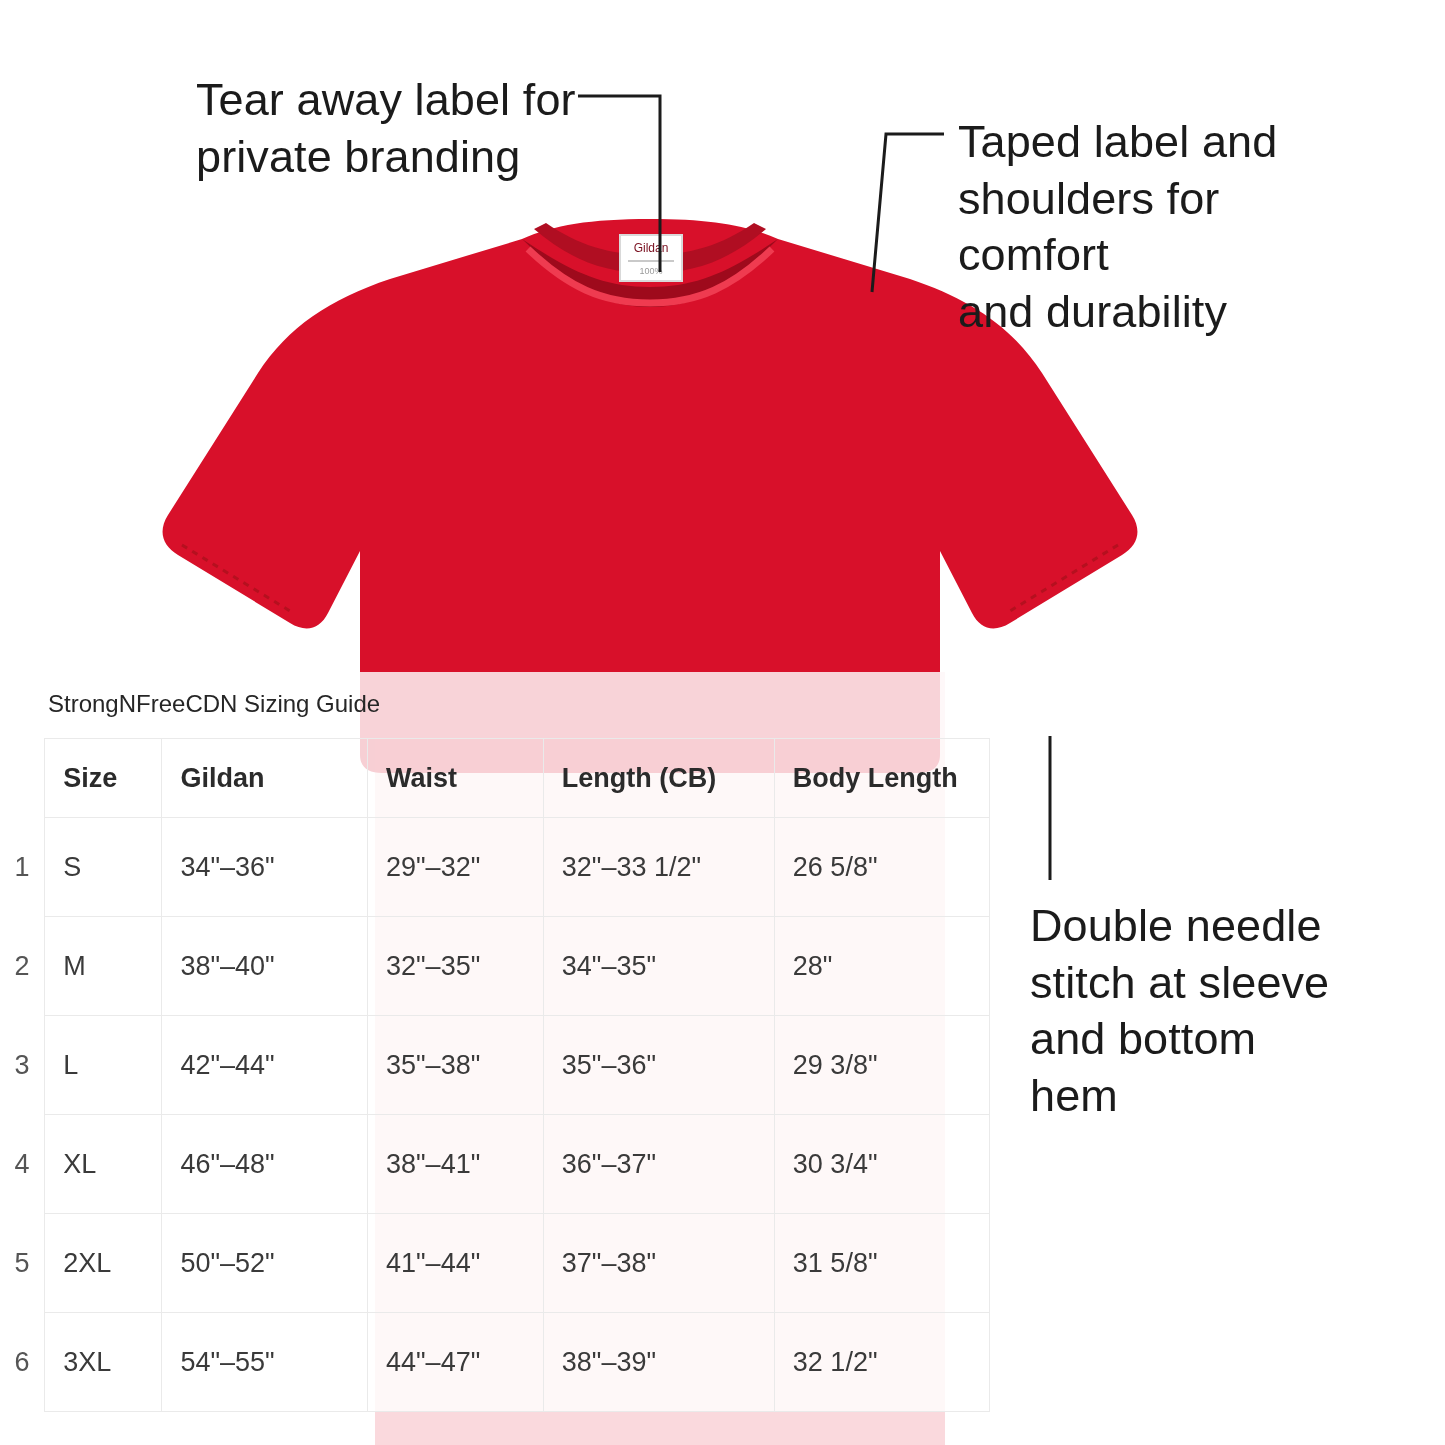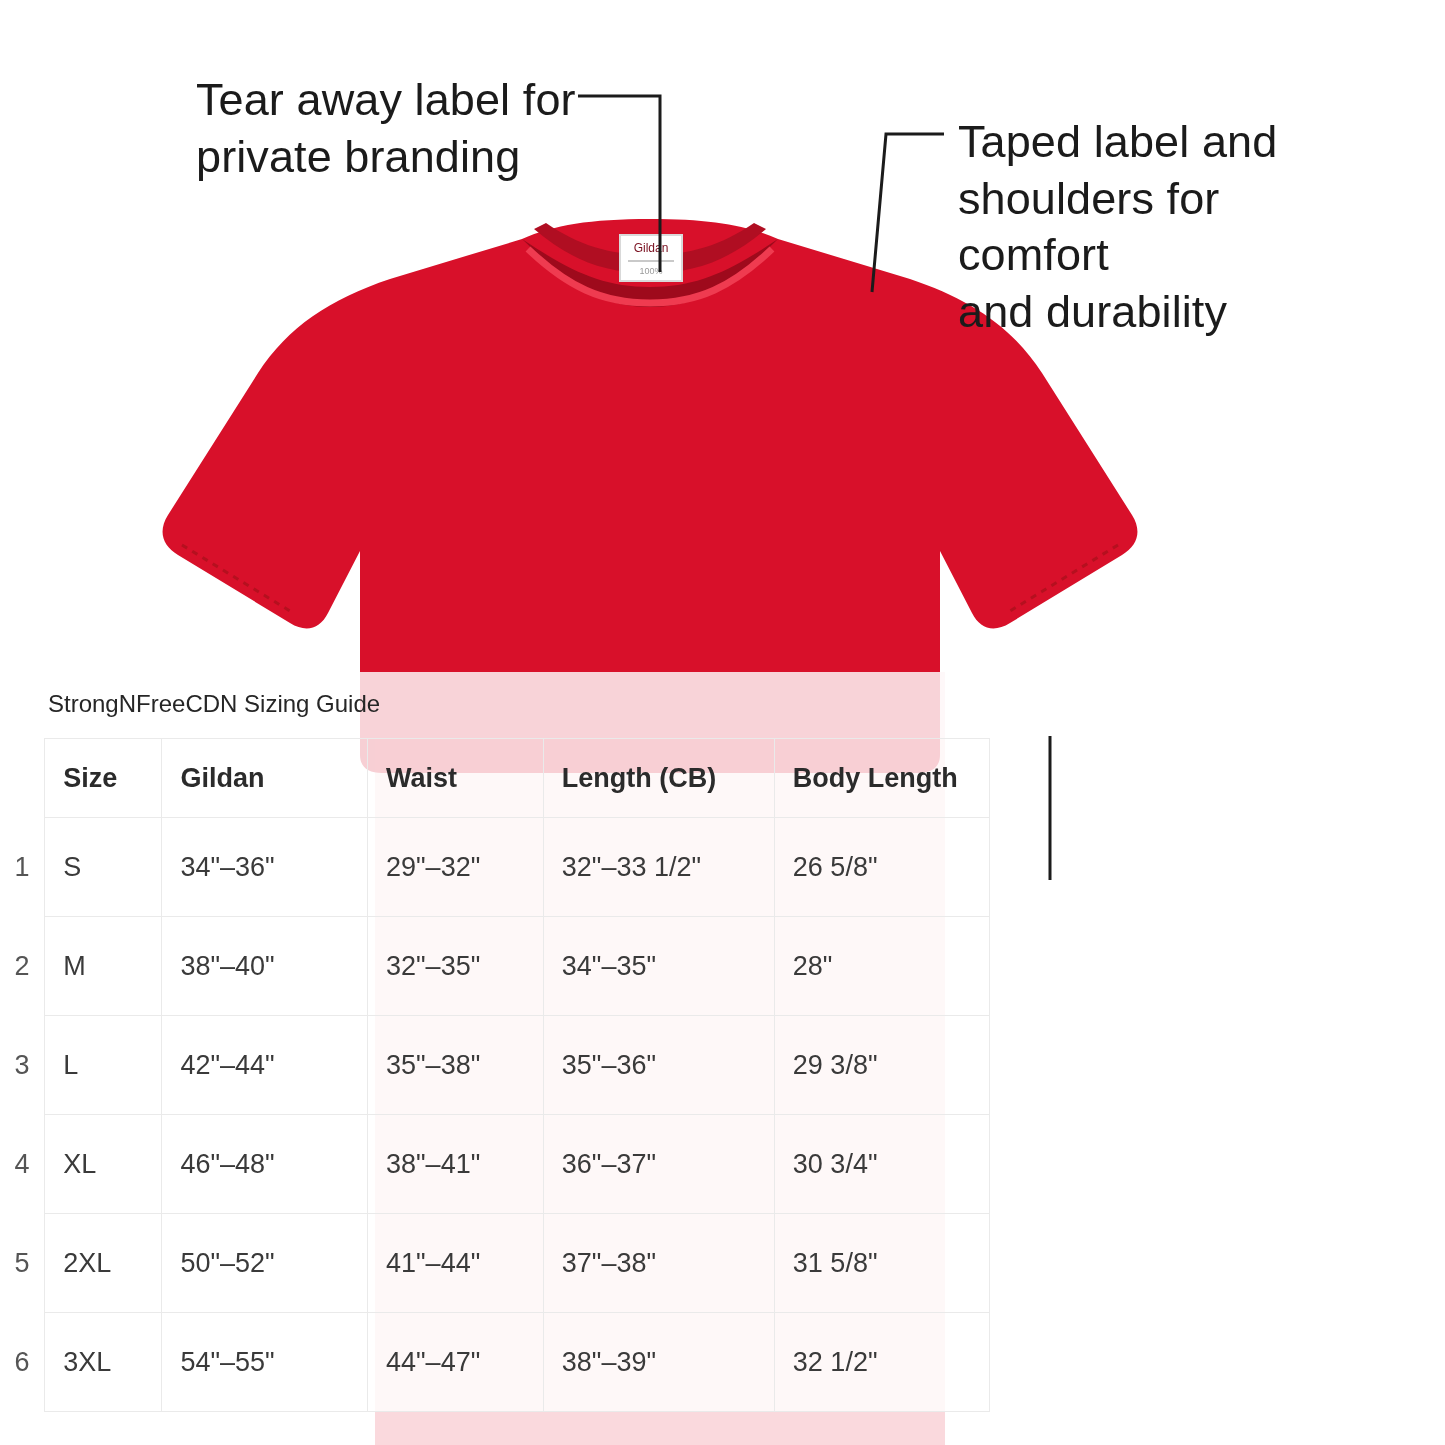--- a/index.html
+++ b/index.html
@@ -178,20 +178,24 @@
     <polyline points="1050,880 1050,736" fill="none" stroke="#1b1b1b" stroke-width="3"></polyline>
   </svg>
 
   <div class="callout" id="callout-label">Tear away label for
 private branding</div>
 
   <div class="callout" id="callout-neck">Taped label and
 shoulders for comfort
 and durability</div>
 
+  <div class="callout" id="callout-stitch">Double needle
+stitch at sleeve
+and bottom
+hem</div>
 
   <div id="shirt-overlay-tint"></div>
 
   <div id="table-wrap">
     <div id="table-title">StrongNFreeCDN Sizing Guide</div>
     <table class="sizing">
       <thead>
         <tr>
           <th class="idx"></th>
           <th class="c-size">Size</th>

